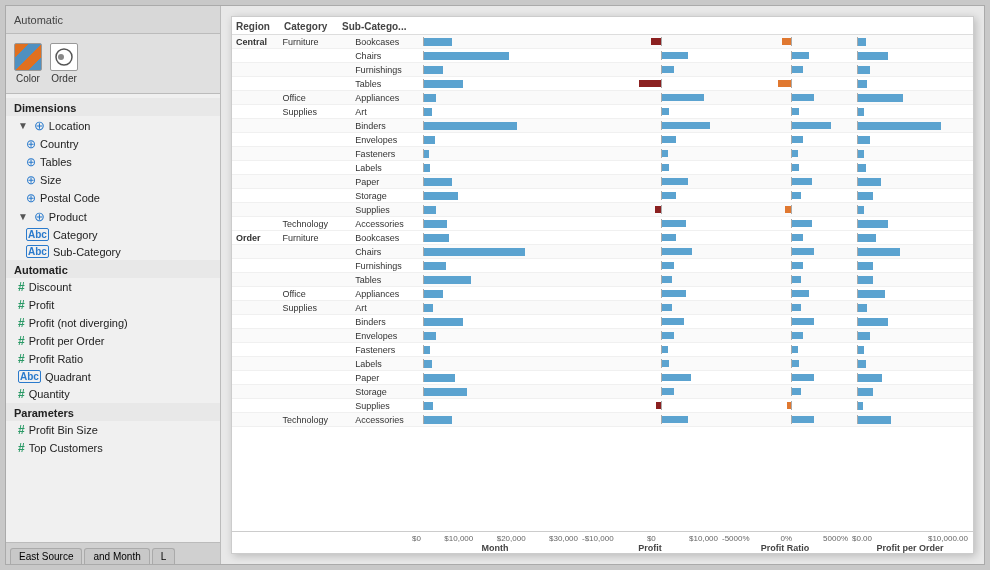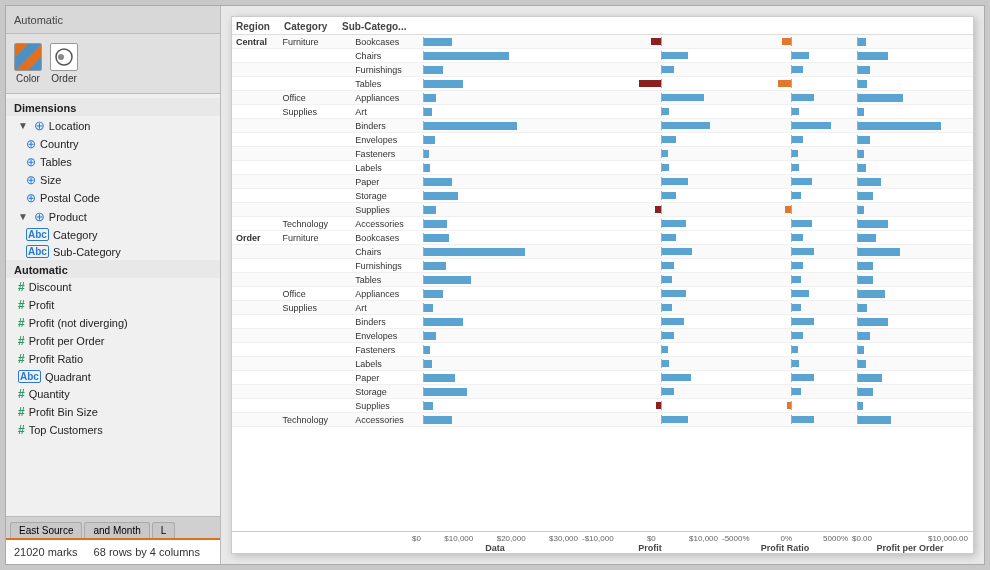--- a/index.html
+++ b/index.html
@@ -299,20 +299,21 @@
       </div>
       <div class="tree-item">
         <span class="tree-icon-abc">Abc</span>
         <span class="tree-label">Quadrant</span>
       </div>
       <div class="tree-item">
         <span class="tree-icon-hash">#</span>
         <span class="tree-label">Quantity</span>
       </div>
 
+      <div class="section-header">Parameters</div>
       <div class="tree-item">
         <span class="tree-icon-hash">#</span>
         <span class="tree-label">Profit Bin Size</span>
       </div>
       <div class="tree-item">
         <span class="tree-icon-hash">#</span>
         <span class="tree-label">Top Customers</span>
       </div>
     </div>
 
@@ -321,24 +322,20 @@
         <span>East Source</span>
       </div>
       <div class="tab">
         <span>and Month</span>
       </div>
       <div class="tab">
         <span>L</span>
       </div>
     </div>
 
-    <div class="status-bar">
-      <span>21020 marks</span>
-      <span>68 rows by 4 columns</span>
-    </div>
   </div>
 
   <div class="chart-panel">
 
     <div class="chart-content">
 
       <div class="chart-header-row">
         <div class="col-region">Region</div>
         <div class="col-category">Category</div>
         <div class="col-subcat">Sub-Catego...</div>
@@ -1165,21 +1162,21 @@
 
       <div style="display:flex; border-top:1px solid #ccc; padding-top:2px; font-size:8px; color:#555;">
         <div style="width:178px;"></div>
         <div style="width:170px; text-align:center;">
           <div style="display:flex; justify-content:space-between; font-size:8px; color:#666; padding:0 2px;">
             <span>$0</span>
               <span>$10,000</span>
               <span>$20,000</span>
               <span>$30,000</span>
           </div>
-          <div style="font-weight:bold; color:#444; font-size:9px;">Data</div>
+          <div style="font-weight:bold; color:#444; font-size:9px;">Month</div>
         </div>
         <div style="width:140px; text-align:center;">
           <div style="display:flex; justify-content:space-between; font-size:8px; color:#666; padding:0 2px;">
             <span>-$10,000</span>
               <span>$0</span>
               <span>$10,000</span>
           </div>
           <div style="font-weight:bold; color:#444; font-size:9px;">Profit</div>
         </div>
         <div style="width:130px; text-align:center;">

